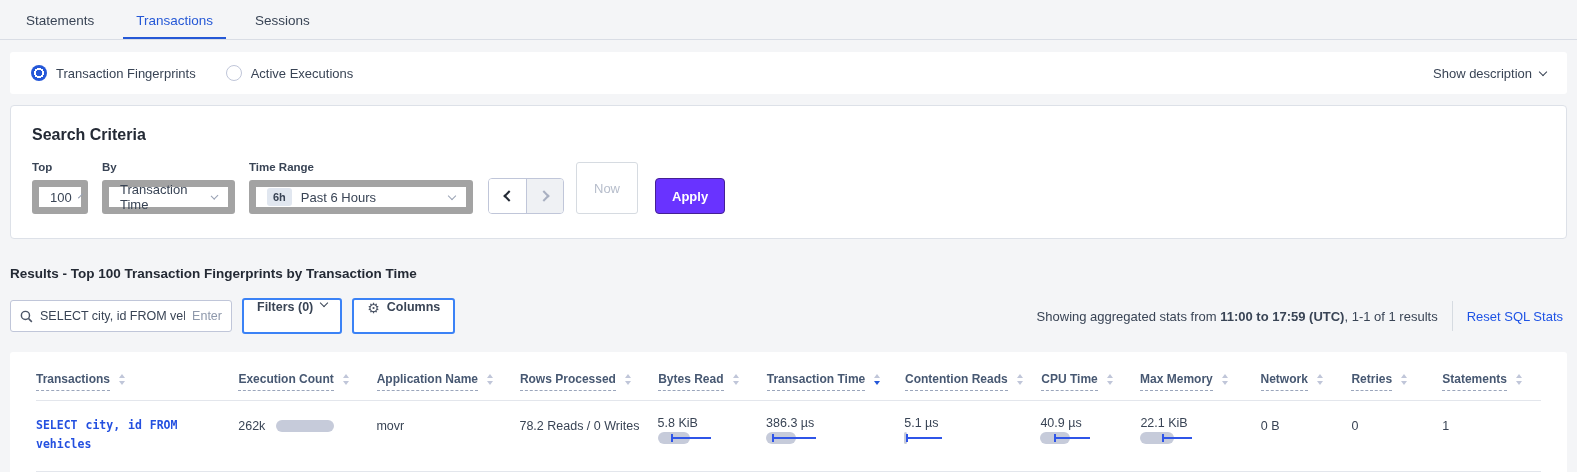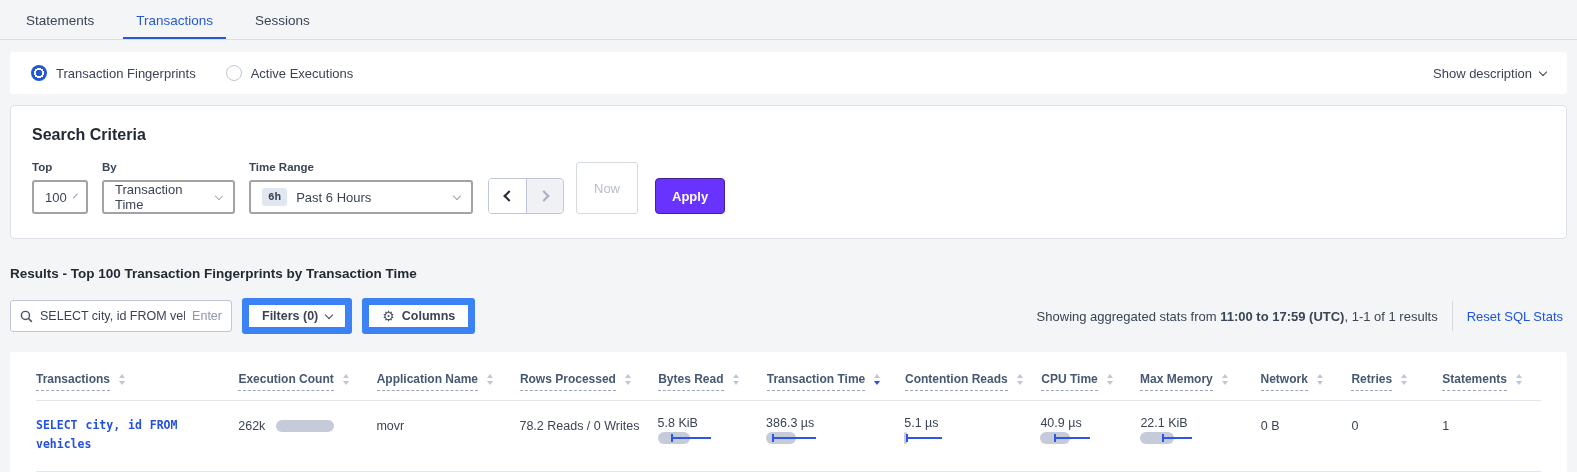--- a/index.html
+++ b/index.html
@@ -31,51 +31,51 @@
   .chev { display:inline-block; width:6px; height:6px;
     border-right:1.7px solid currentColor; border-bottom:1.7px solid currentColor;
     transform:rotate(45deg); margin-left:8px; margin-bottom:3px; }
 
   
   .criteria-card { margin:11px 10px 0; background:#fff; border:1px solid #dde1e8; border-radius:4px;
     padding:20px 21px 24px; }
   .criteria-title { font-size:16px; font-weight:bold; color:#242a35; }
   .controls { display:flex; align-items:flex-end; margin-top:17px; }
   .ctrl-label { font-size:11.5px; font-weight:bold; color:#394455; margin-bottom:7px; }
-  .selectbox { height:34px; border:2px solid #a3a3a3; border-radius:3px; background:#fff;
+  .selectbox { height:34px; border:7px solid #a3a3a3; border-radius:3px; background:#fff;
     display:flex; align-items:center; justify-content:space-between; padding:0 11px;
     font-size:13px; color:#394455; cursor:pointer; }
   .selectbox .chev { color:#9aa3b5; }
   .w-top { width:56px; margin-right:14px; }
   .w-by { width:133px; margin-right:14px; }
   .w-time { width:224px; }
   .badge-6h { background:#e1e7f0; color:#394455; font-size:11px; font-weight:bold;
-    border-radius:3px; padding:3px 6px; margin-right:9px;font-family:Liberation Mono, monospace; }
+    border-radius:3px; padding:3px 6px; margin-right:9px; }
   .time-left { display:flex; align-items:center; overflow:hidden; white-space:nowrap; }
   .nav-group { display:flex; height:36px; border:1px solid #c0c6d9; border-radius:4px; overflow:hidden; margin-left:15px; }
   .nav-btn { width:37px; display:flex; align-items:center; justify-content:center; background:#fff; cursor:pointer; }
   .nav-btn .chv { width:8px; height:8px; border-right:2.2px solid #242a35; border-bottom:2.2px solid #242a35; }
   .nav-btn.prev .chv { transform:rotate(135deg); margin-left:3px; }
   .nav-btn.next { background:#eff1f4; border-left:1px solid #c0c6d9; }
   .nav-btn.next .chv { transform:rotate(-45deg); border-color:#a8afc0; margin-right:3px; }
   .btn-now { height:52px; margin-left:12px; padding:0 17px; background:#fff; border:1px solid #d6dbe1;
     border-radius:3px; color:#b6bdcb; font-size:13px; cursor:pointer; }
   .btn-apply { height:36px; margin-left:17px; padding:0 16px; background:#6933ff; border:1px solid #452095;
     border-radius:4px; color:#fff; font-size:13px; font-weight:bold; cursor:pointer; }
 
   
   .results-title { margin:27px 10px 0; font-size:13.5px; font-weight:bold; color:#242a35; }
   .toolbar { margin:17px 10px 0; display:flex; align-items:center; }
   .searchbox { width:222px; height:32px; background:#fff; border:1px solid #c0c6d9; border-radius:3px;
     display:flex; align-items:center; padding:0 9px; gap:7px; }
   .searchbox input { border:none; outline:none; flex:1; min-width:0; font-size:12.5px; color:#394455;
     font-family:"Liberation Sans", sans-serif; padding:0; background:transparent; }
   .enter-label { color:#8e98ab; font-size:12.5px; cursor:pointer; }
-  .tool-btn { height:36px; margin-left:10px; background:#fff; border:7px solid #3b82f6; border-radius:3px;
-    padding:0 13px; font-size:12.5px; font-weight:bold; color:#394455; display:flex; align-items:center; cursor:pointer; }
+  .tool-btn { height:36px; margin-left:10px; background:#fff; border:2px solid #3b82f6; border-radius:3px;
+    padding:0 13px; font-size:12.5px; font-weight:bold; color:#394455; display:flex; cursor:pointer; }
   .gear { font-size:14px; margin-right:7px; color:#4c5566; font-weight:normal; }
   .toolbar-right { margin-left:auto; display:flex; align-items:center; }
   .stats-text { font-size:13px; color:#394455; }
   .stats-text b { font-weight:bold; }
   .vdiv { width:1px; height:30px; background:#d6dbe1; margin:0 14px; }
   .reset-link { font-size:13px; color:#1e53e5; cursor:pointer; margin-right:4px; white-space:nowrap; }
 
   
   .table-card { margin:18px 10px 0; background:#fff; border-radius:3px; padding:12px 26px 22px; }
   .thead { display:flex; align-items:flex-start; padding:8px 0 9px; border-bottom:1px solid #e3e6ec; }

